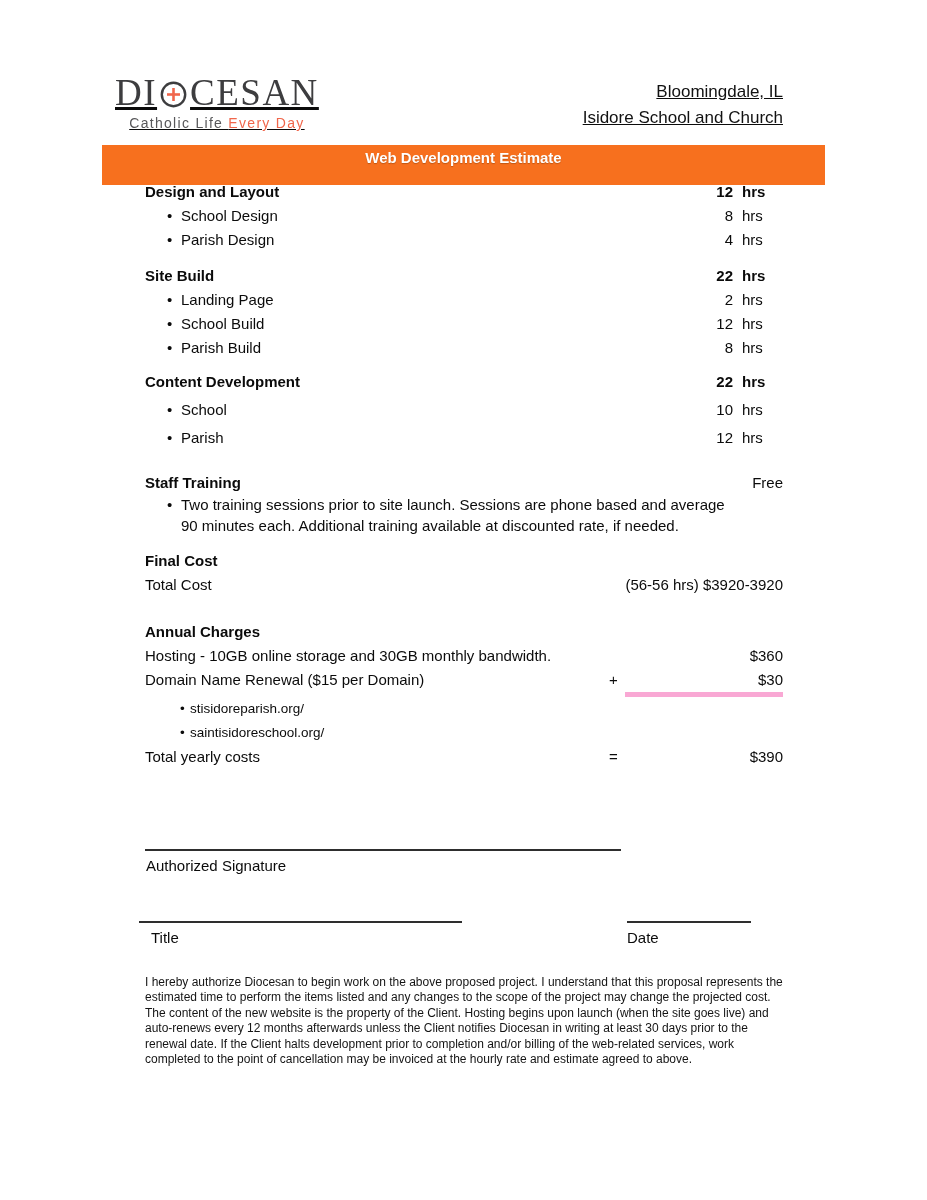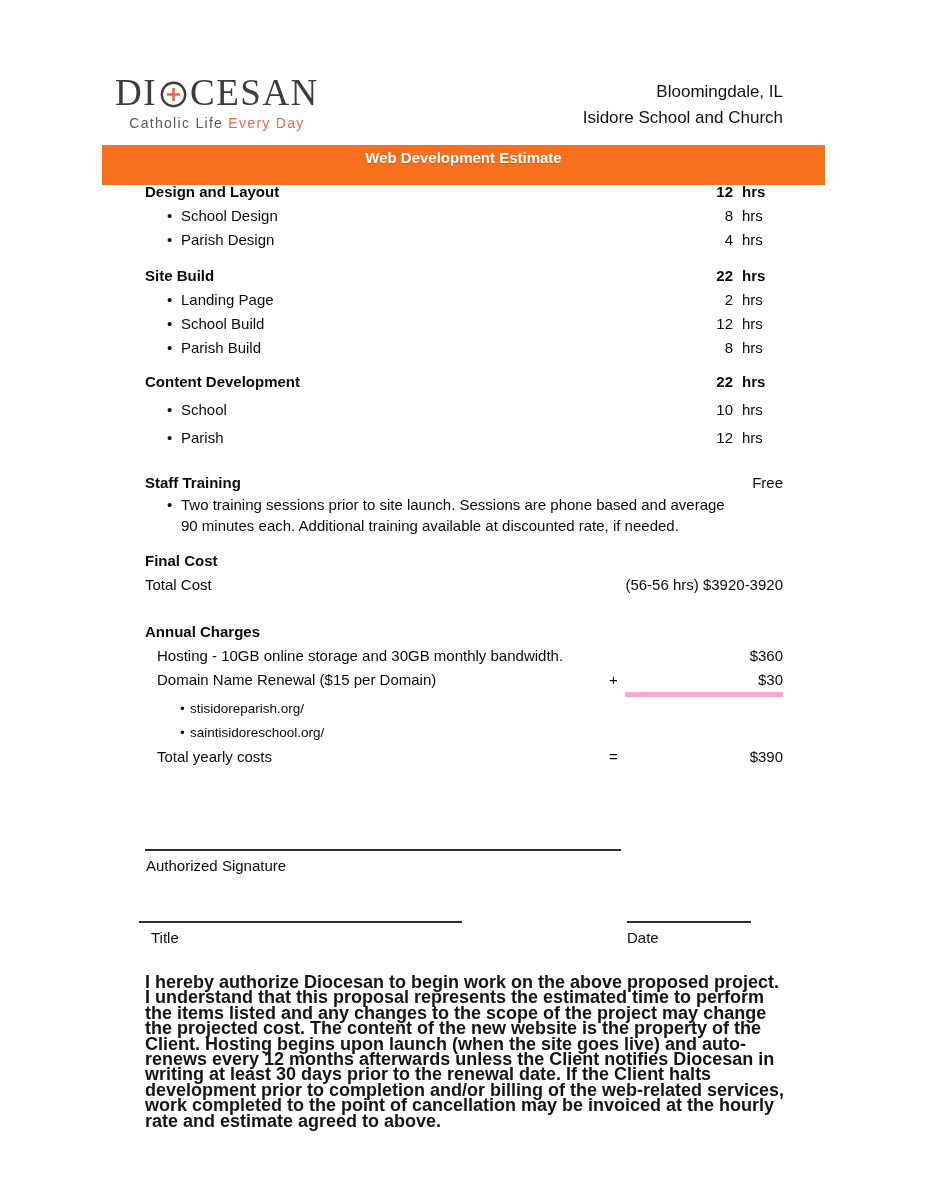--- a/index.html
+++ b/index.html
@@ -10,21 +10,21 @@
     background:#ffffff;
     font-family:"Liberation Sans", sans-serif;
     color:#0b0b0b;
     overflow:hidden;
     margin:0 auto;
   }
 
   
   .header {
     position:absolute; top:76px; left:115px; right:144px;
-    display:flex; justify-content:space-between; align-items:flex-start;
+    display:flex; justify-content:space-between; align-items:flex-start;text-decoration:underline;
   }
   .logo { display:inline-block; }
   .logo-word {
     display:flex; align-items:center;
     font-family:"Liberation Serif", serif;
     font-size:37px; line-height:34px; font-weight:400;
     color:#3d3d3f; letter-spacing:1.5px;
   }
   .logo-o {
     display:inline-flex; align-items:center; justify-content:center;
@@ -66,35 +66,35 @@
   .row.spaced { margin-top:4px; }
 
   .staff { margin-top:21px; }
   .money { flex:0 0 auto; text-align:right; font-weight:normal; }
   .note { display:flex; padding-left:22px; line-height:20.5px; }
   .note .text { width:545px; }
 
   .final { margin-top:13px; }
   .annual { margin-top:23px; }
   .charge-row { display:flex; align-items:baseline; line-height:24px; }
-  .charge-row .charge-label { flex:1;margin-left:12px; }
+  .charge-row .charge-label { flex:1; }
   .charge-row .op { width:20px; flex:0 0 20px; text-align:left; padding-left:4px; }
   .charge-row .charge-value { width:158px; flex:0 0 158px; text-align:right; }
   .charge-row .charge-value.underlined { border-bottom:5px solid #f9a8d4; }
   .domain-row { display:flex; padding-left:35px; font-size:13.5px; line-height:24px; }
   .domain-row .bullet { width:10px; flex:0 0 10px; }
 
   
   .sig-line { position:absolute; border-top:2px solid #2e2e2e; height:0; }
   .sig-label { position:absolute; font-size:15px; color:#0b0b0b; }
 
   
   .legal {
     position:absolute; top:975px; left:145px; width:640px;
-    font-size:18px; line-height:15.4px; color:#141414;font-weight:bold;
+    font-size:12px; line-height:15.4px; color:#141414;
   }
 </style>
 </head>
 <body>
 
 <div class="page">
 
   <div class="header">
     <div class="logo">
       <div class="logo-word">

